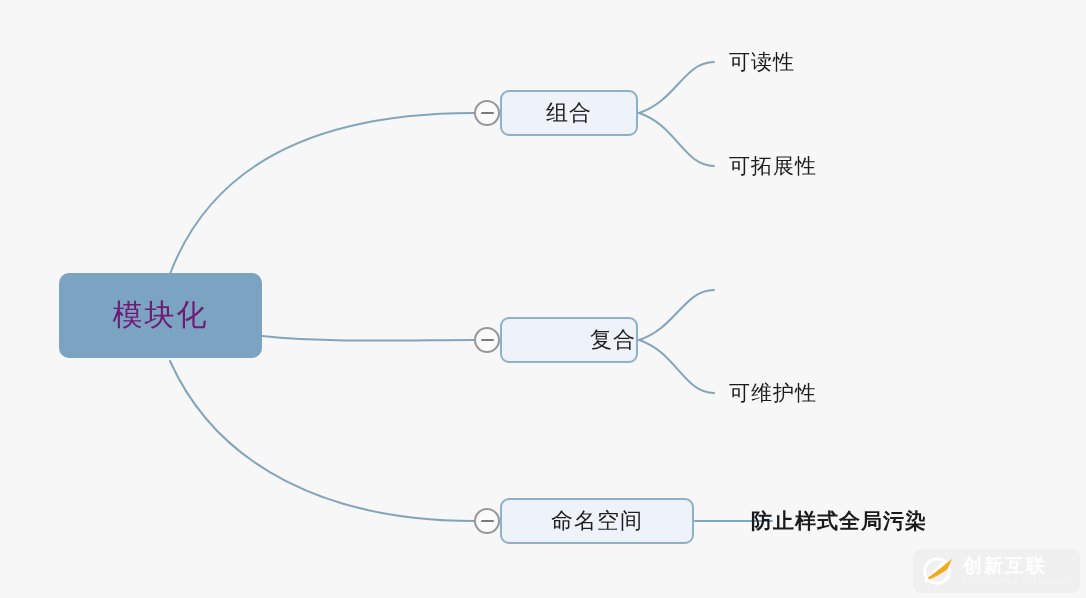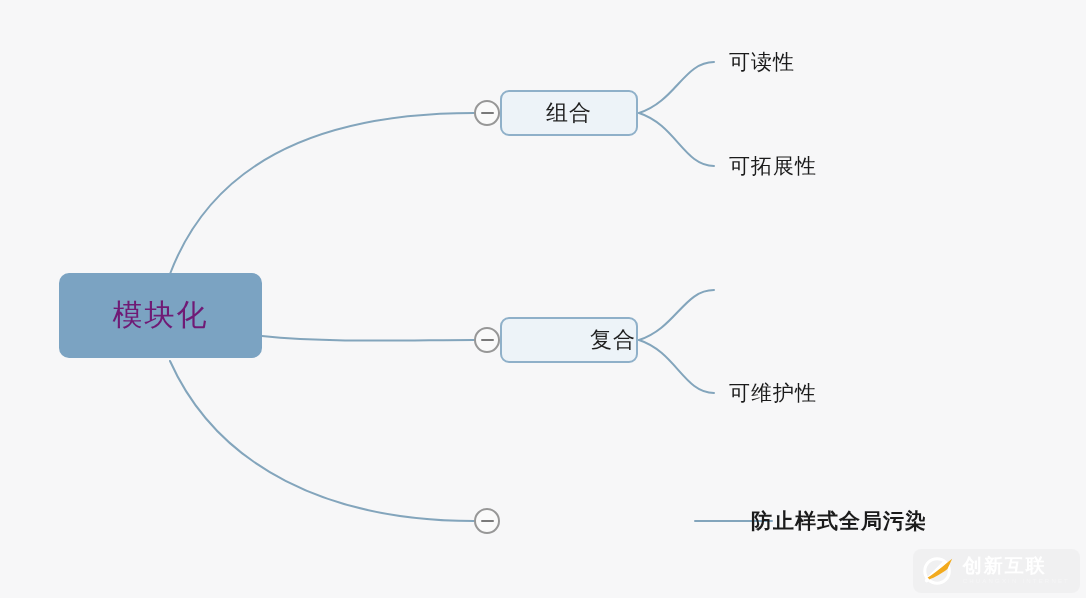--- a/index.html
+++ b/index.html
@@ -121,20 +121,23 @@
   <div class="node root-node">
     <span>模块化</span>
   </div>
 
   <div class="node branch-node branch-1">
     <span>组合</span>
   </div>
   <div class="node branch-node branch-2">
     <span>复合</span>
   </div>
+  <div class="node branch-node branch-3">
+    <span>命名空间</span>
+  </div>
 
   <div class="collapse-btn collapse-1">
     <span class="minus-bar"></span>
   </div>
   <div class="collapse-btn collapse-2">
     <span class="minus-bar"></span>
   </div>
   <div class="collapse-btn collapse-3">
     <span class="minus-bar"></span>
   </div>

